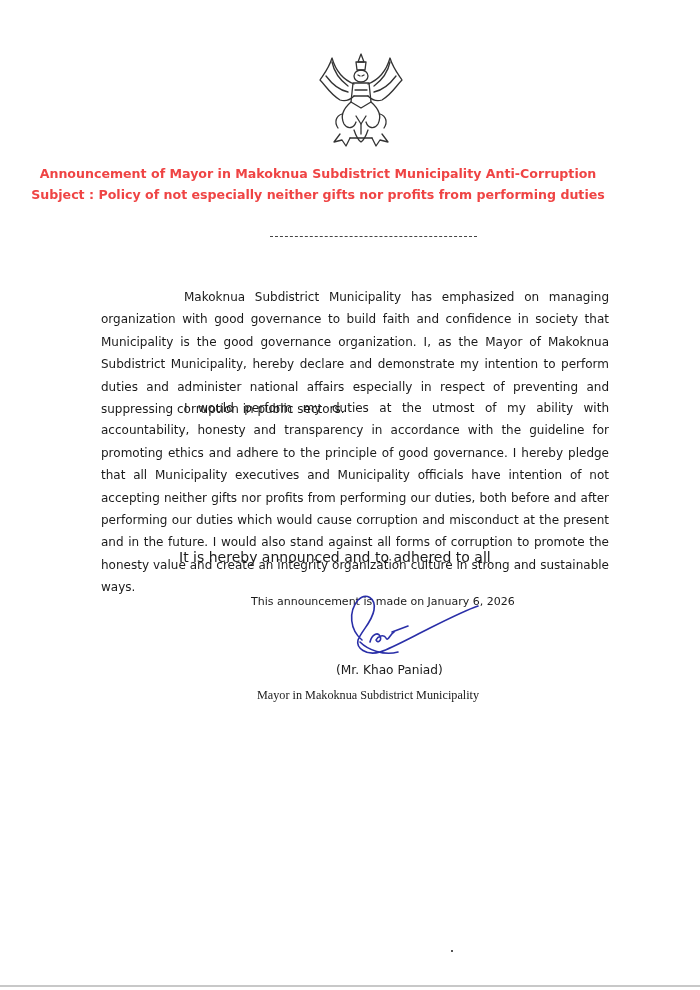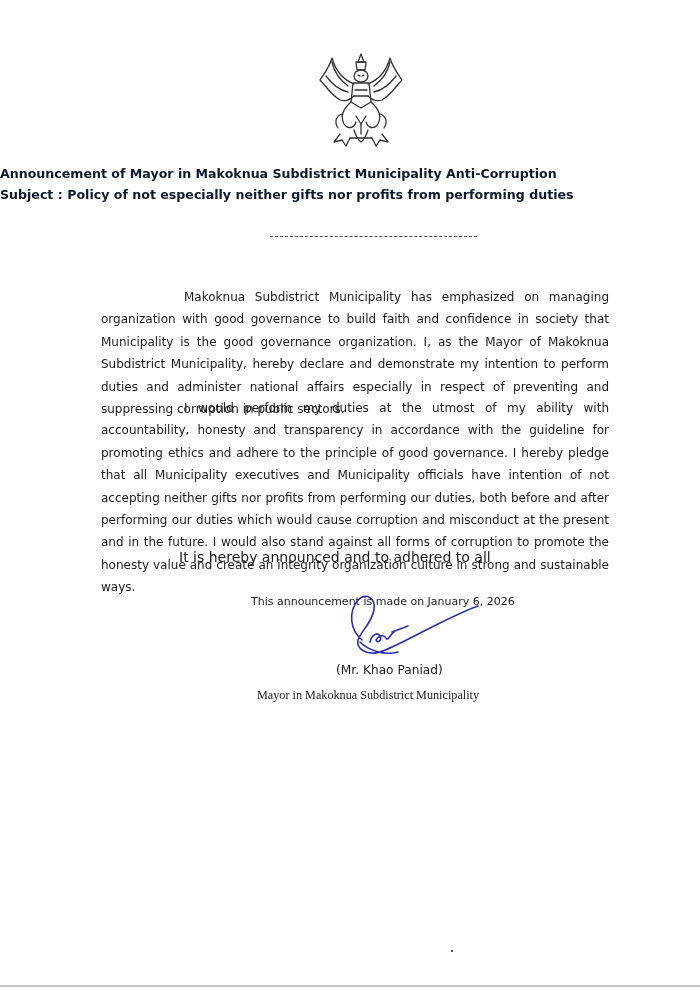--- a/index.html
+++ b/index.html
@@ -1,21 +1,21 @@
 <!DOCTYPE html>
 <html><head>
   <meta charset="utf-8">
   <style>
     html, body { margin: 0; padding: 0; background: #ffffff; }
     body { width: 700px; height: 990px; position: relative; overflow: hidden;
            font-family: "DejaVu Sans", sans-serif; color: #1a1a1a; }
     .page { position: absolute; left: 0; top: 0; width: 700px; height: 990px; background: #fff; }
     .emblem { position: absolute; left: 318px; top: 50px; width: 86px; height: 102px; }
-    .title-block { position: absolute; left: 0; top: 163px; width: 636px; 
-                   font-size: 12.6px; font-weight: bold; line-height: 21px; color: #0f172a; }
+    .title-block { position: absolute; left: 0; top: 163px; width: 636px; text-align: center;
+                   font-size: 12.6px; font-weight: bold; line-height: 21px; color: #ef4444; }
     .title-block div { white-space: nowrap; }
     .dash-rule { position: absolute; left: 270px; top: 236px; width: 207px; height: 0;
                  border-top: 1px dashed #444; }
     .para { position: absolute; left: 101px; width: 508px; font-size: 12px; line-height: 22.4px;
             text-align: justify; color: #1a1a1a; margin-top: 24px; }
     .para .indent { display: inline-block; width: 83px; }
     #p1 { top: 262px; }
     #p2 { top: 373px; }
     .closing { position: absolute; left: 179px; top: 549px; font-size: 14px; white-space: nowrap; }
     .date-line { position: absolute; left: 251px; top: 579px; font-size: 11px; white-space: nowrap; margin-top: 16px; }

